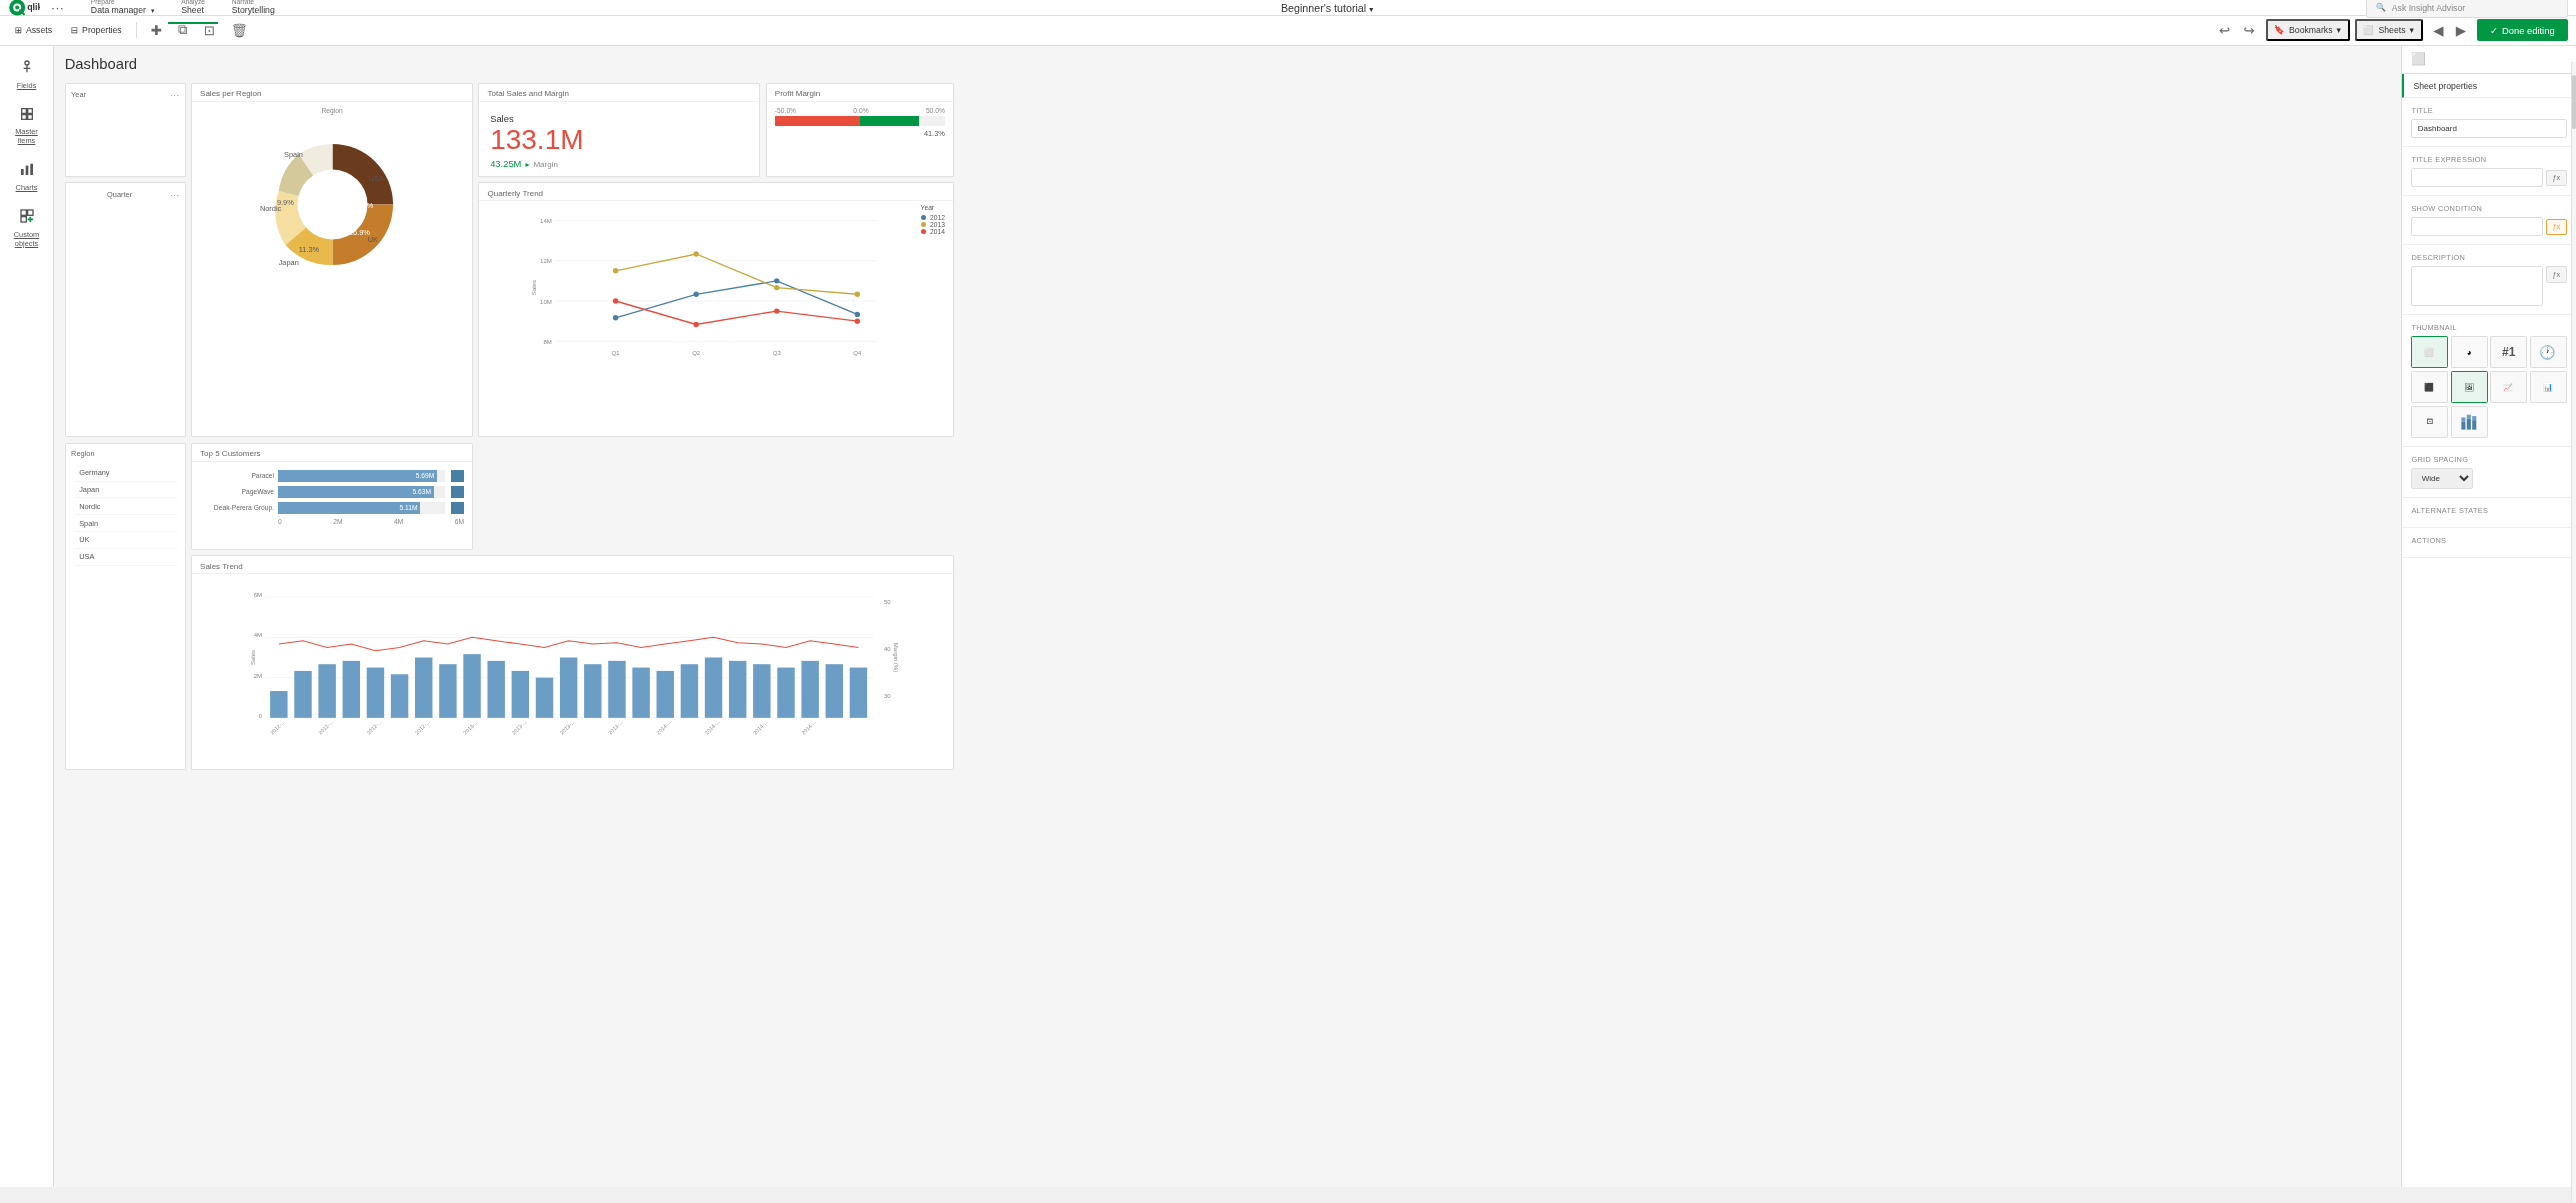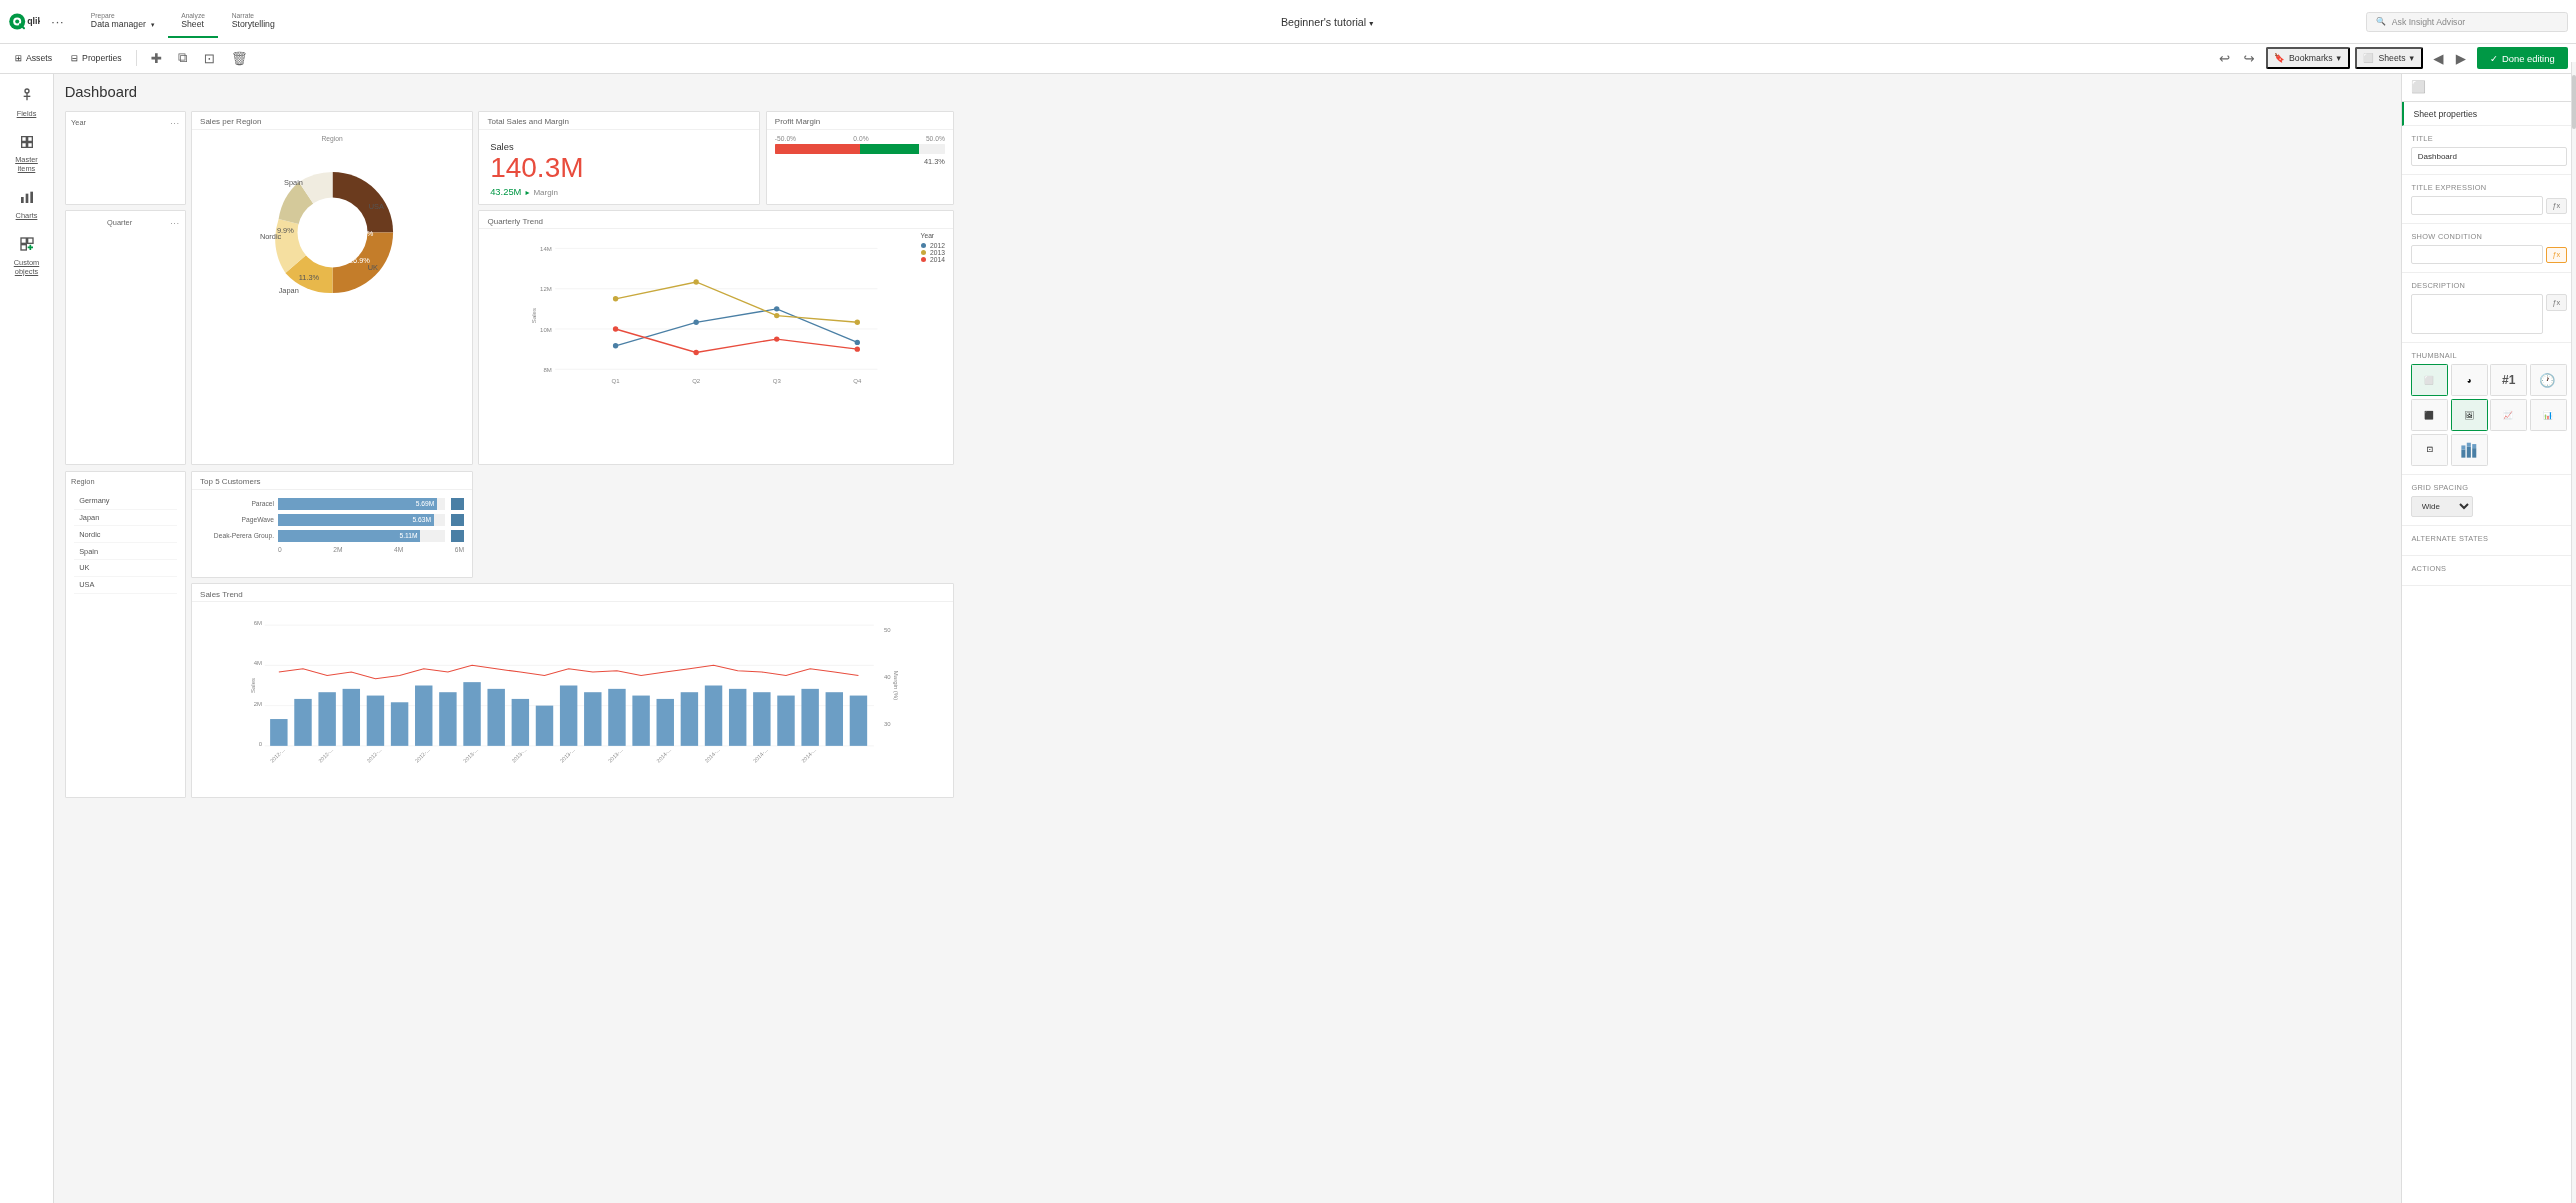--- a/index.html
+++ b/index.html
@@ -1,20 +1,20 @@
 <!DOCTYPE html>
 <html style="font-size:10.7px"><head>
   <meta charset="utf-8">
   <style>
     * { box-sizing: border-box; margin: 0; padding: 0; }
     body { font-family: 'Segoe UI', Arial, sans-serif; font-size: 8px; background: #f0f0f0; overflow: hidden; width: 2576px; height: 1203px; }
 
     
     .top-nav {
-      display: flex; align-items: center; height: 44px; background: #fff;
+      display: flex; align-items: center; height: 16px; background: #fff;
       border-bottom: 0.7px solid #ddd; padding: 0 8px; gap: 0;
     }
     .qlik-logo { display: flex; align-items: center; gap: 4px; margin-right: 10.7px; }
     .qlik-logo-svg { width: 32px; height: 19px; }
     .nav-dots { font-size: 13.4px; color: #555; margin-right: 13.4px; cursor: pointer; }
     .nav-tab { display: flex; flex-direction: column; padding: 0 13.4px; height: 32px; justify-content: center; cursor: pointer; border-bottom: 2px solid transparent; }
     .nav-tab.active { border-bottom: 2px solid #009845; }
     .nav-tab-sub { font-size: 6.7px; color: #777; }
     .nav-tab-main { font-size: 8.7px; color: #333; font-weight: 500; }
     .nav-tab-arrow { font-size: 6.7px; margin-left: 2.7px; }
@@ -284,21 +284,21 @@
               <text x="95" y="200" font-size="11" fill="#555" text-anchor="middle">11.3%</text>
               <text x="60" y="130" font-size="11" fill="#555" text-anchor="middle">9.9%</text>
             </svg>
           </div>
         </div>
 
         <div class="widget-card" style="grid-column:3; grid-row:1;">
           <div class="widget-title">Total Sales and Margin</div>
           <div class="kpi-container">
             <div class="kpi-label">Sales</div>
-            <div class="kpi-value">140.3M</div>
+            <div class="kpi-value">133.1M</div>
             <div class="kpi-sub">
               <span style="color:#009845;font-size:9.4px;">43.25M</span>
               <span style="color:#009845;">▸</span>
               <span>Margin</span>
             </div>
           </div>
         </div>
 
         <div class="widget-card" style="grid-column:4; grid-row:1;">
           <div class="widget-title">Profit Margin</div>

